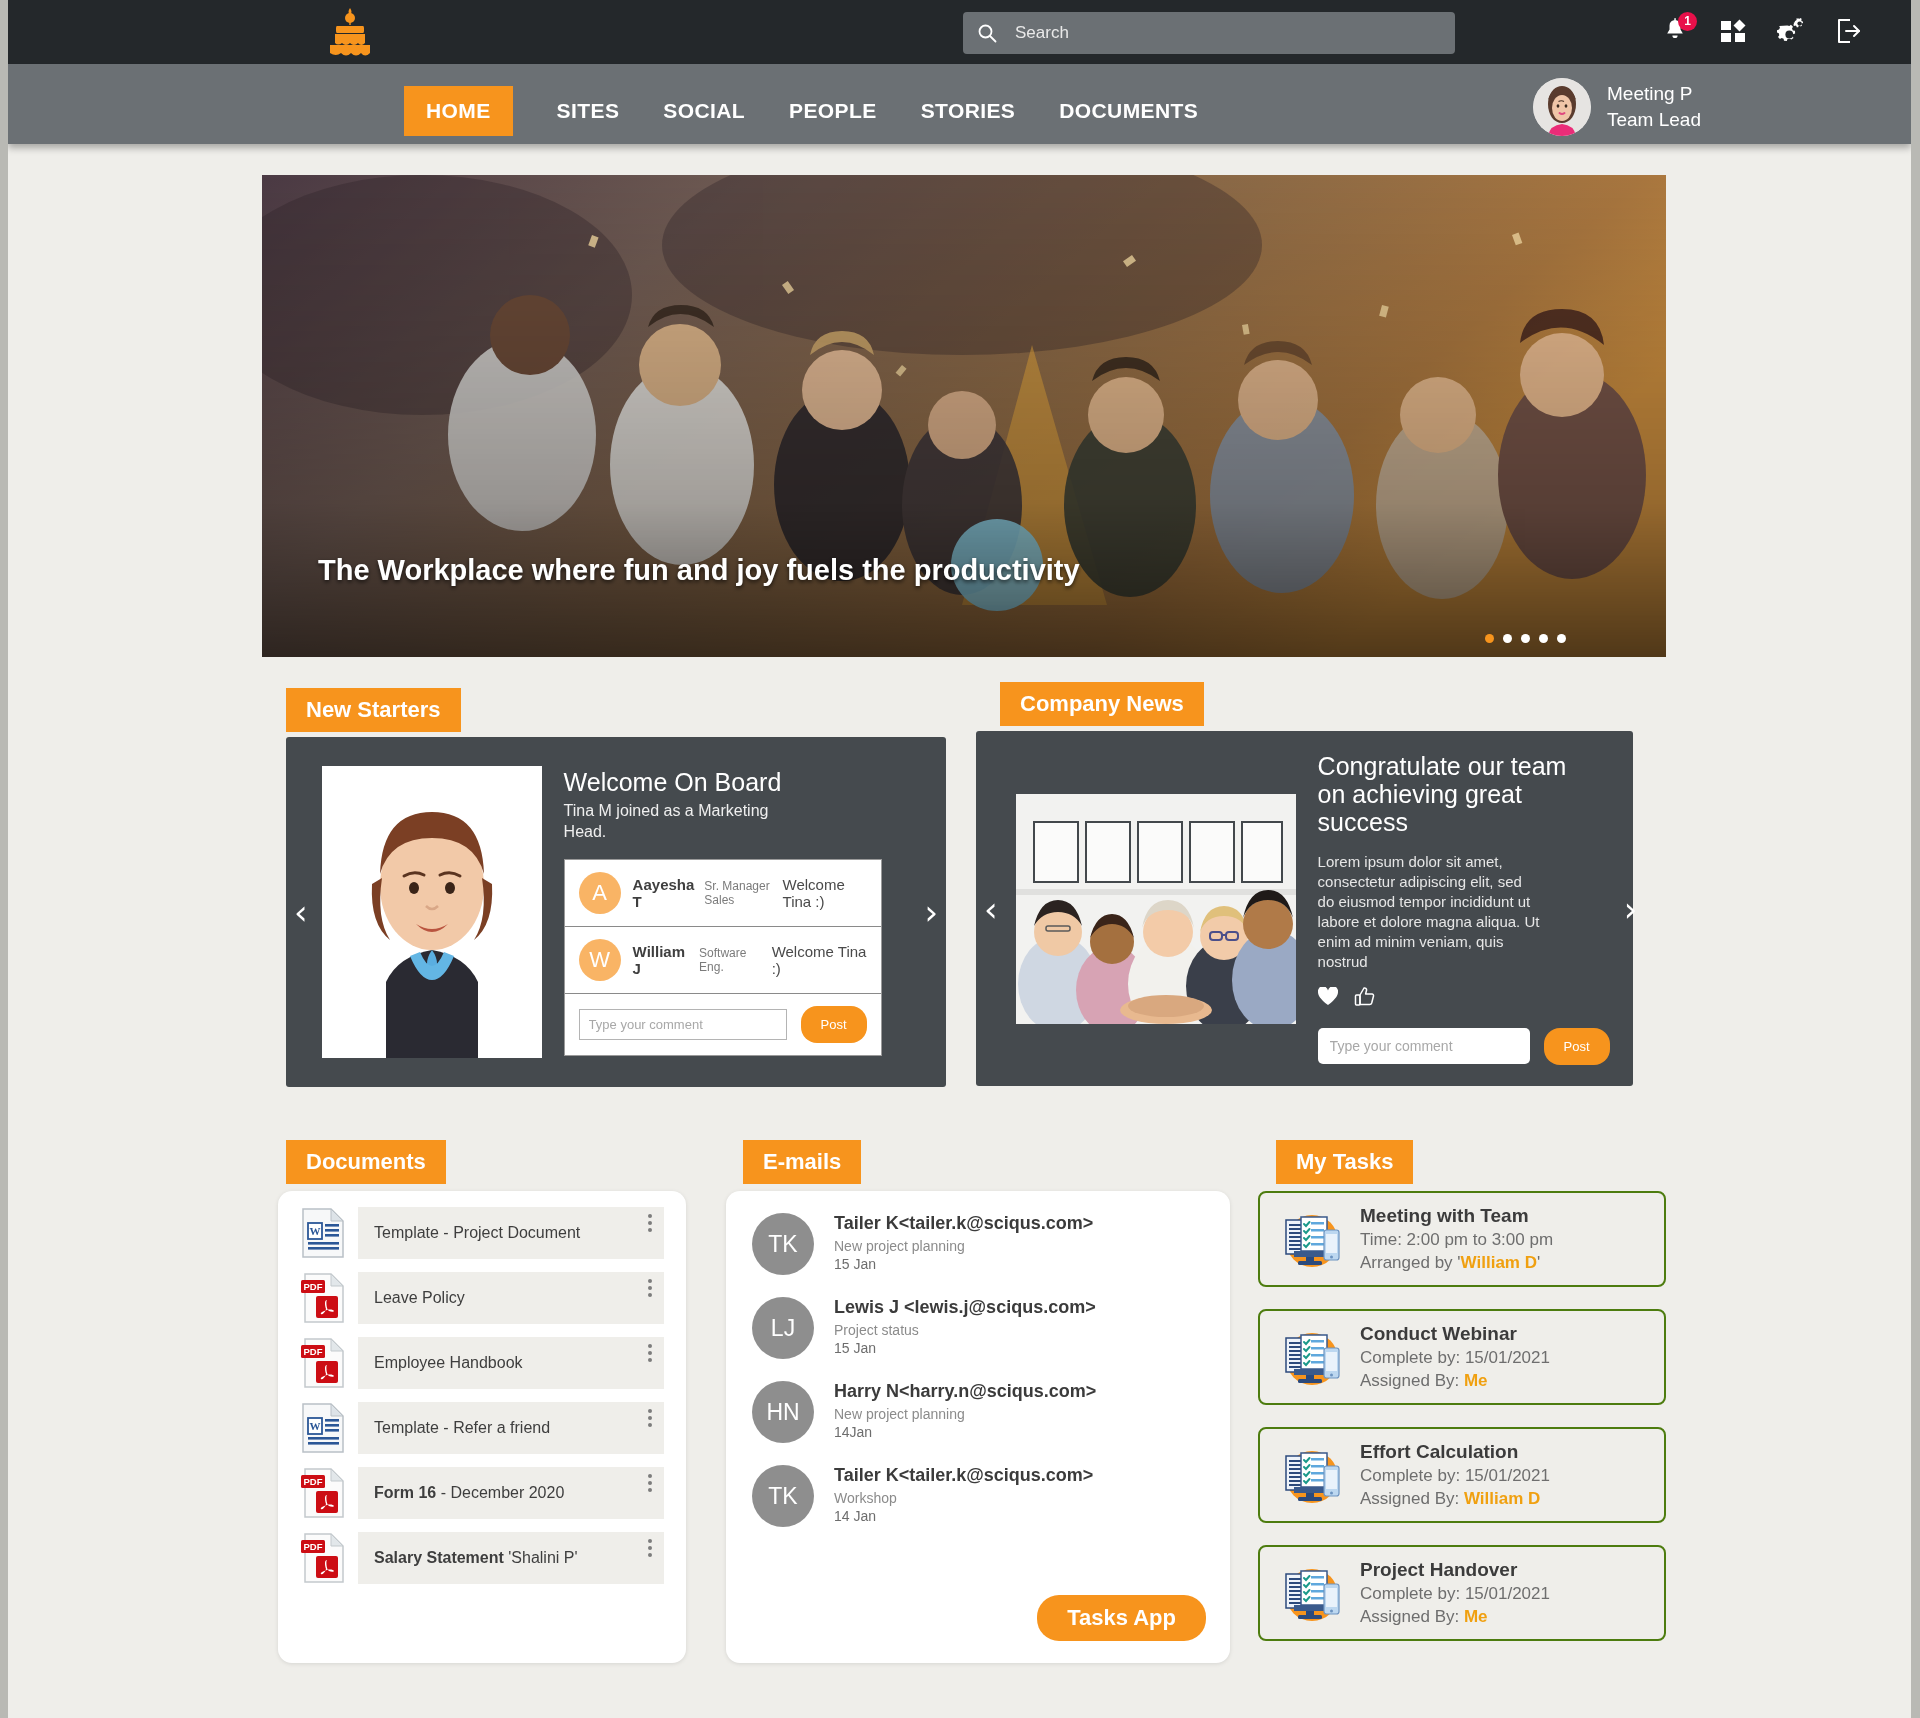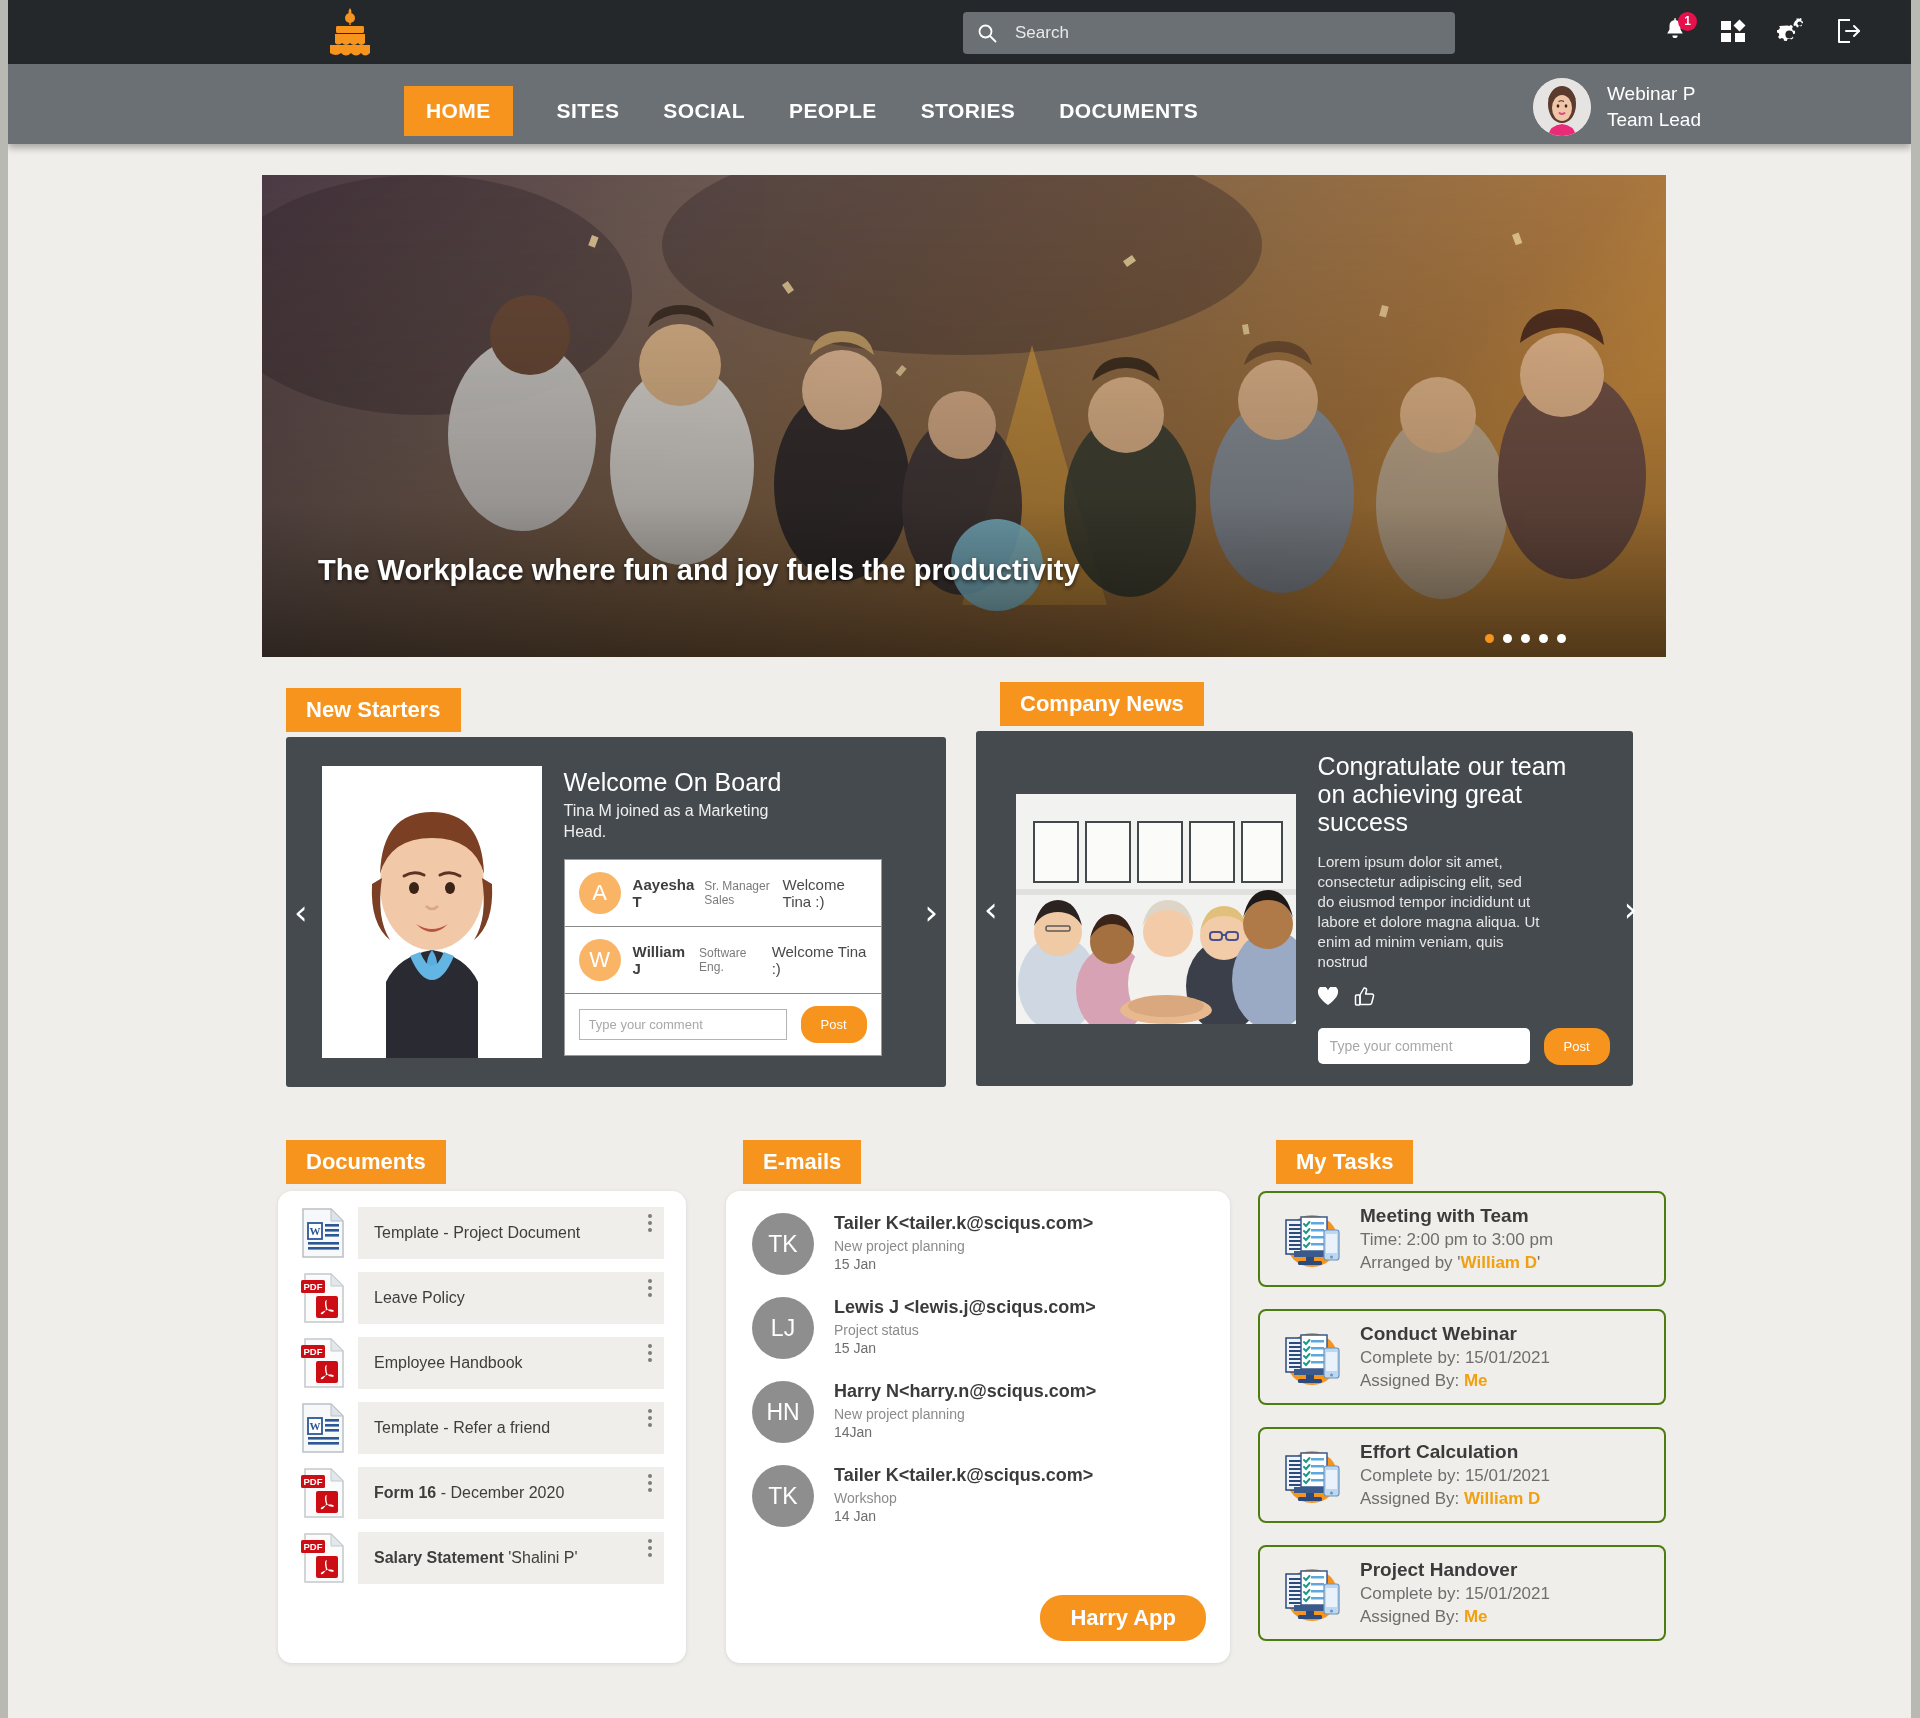--- a/index.html
+++ b/index.html
@@ -307,21 +307,21 @@
           <ellipse cx="29" cy="30" rx="10" ry="13" fill="#f0c5a8"></ellipse>
           <ellipse cx="25" cy="28" rx="1.4" ry="1.8" fill="#3a2a20"></ellipse>
           <ellipse cx="33" cy="28" rx="1.4" ry="1.8" fill="#3a2a20"></ellipse>
           <path d="M25.5 23.5 q3 -1.5 5.5 0" stroke="#4a3226" stroke-width="1.2" fill="none"></path>
           <path d="M26.5 35 q2.5 2 5 0" stroke="#e0487f" stroke-width="2" fill="none" stroke-linecap="round"></path>
           <path d="M15 22 q4 -14 14 -14 q10 0 14 14 q-4 -6 -14 -6 q-10 0 -14 6z" fill="#5a3b2e"></path>
           <path d="M29 46 q-12 1 -14 12 h28 q-2 -11 -14 -12z" fill="#ea2c78"></path>
         </svg>
       </div>
       <div class="pinfo">
-        <span>Webinar P</span>
+        <span>Meeting P</span>
         <span>Team Lead</span>
       </div>
     </div>
   </div>
 
   <div class="hero">
     <div class="hero-img">
       <svg width="1404" height="482" viewBox="0 0 1404 482" preserveAspectRatio="none">
         <defs>
           <linearGradient id="hg" x1="0" y1="0" x2="1" y2="0.4">
@@ -682,21 +682,21 @@
       </div>
     </div>
     <div class="em-row">
       <div class="em-avatar">TK</div>
       <div>
         <div class="em-from">Tailer K&lt;tailer.k@sciqus.com&gt;</div>
         <div class="em-sub">Workshop</div>
         <div class="em-date">14 Jan</div>
       </div>
     </div>
-    <button class="openapp">Harry App</button>
+    <button class="openapp">Tasks App</button>
   </div>
 
   <div class="sechdr panel-hdr tk-hdr">My Tasks</div>
   <div class="tk-list">
 
     <div class="tk-card">
       <span class="tk-icon">
         <svg width="68" height="62" viewBox="0 0 68 62">
           <circle cx="36" cy="33" r="26" fill="#f7941d"></circle>
           <rect x="10" y="12" width="20" height="34" fill="#eef3fa" stroke="#2c4a7c" stroke-width="1.5"></rect>

